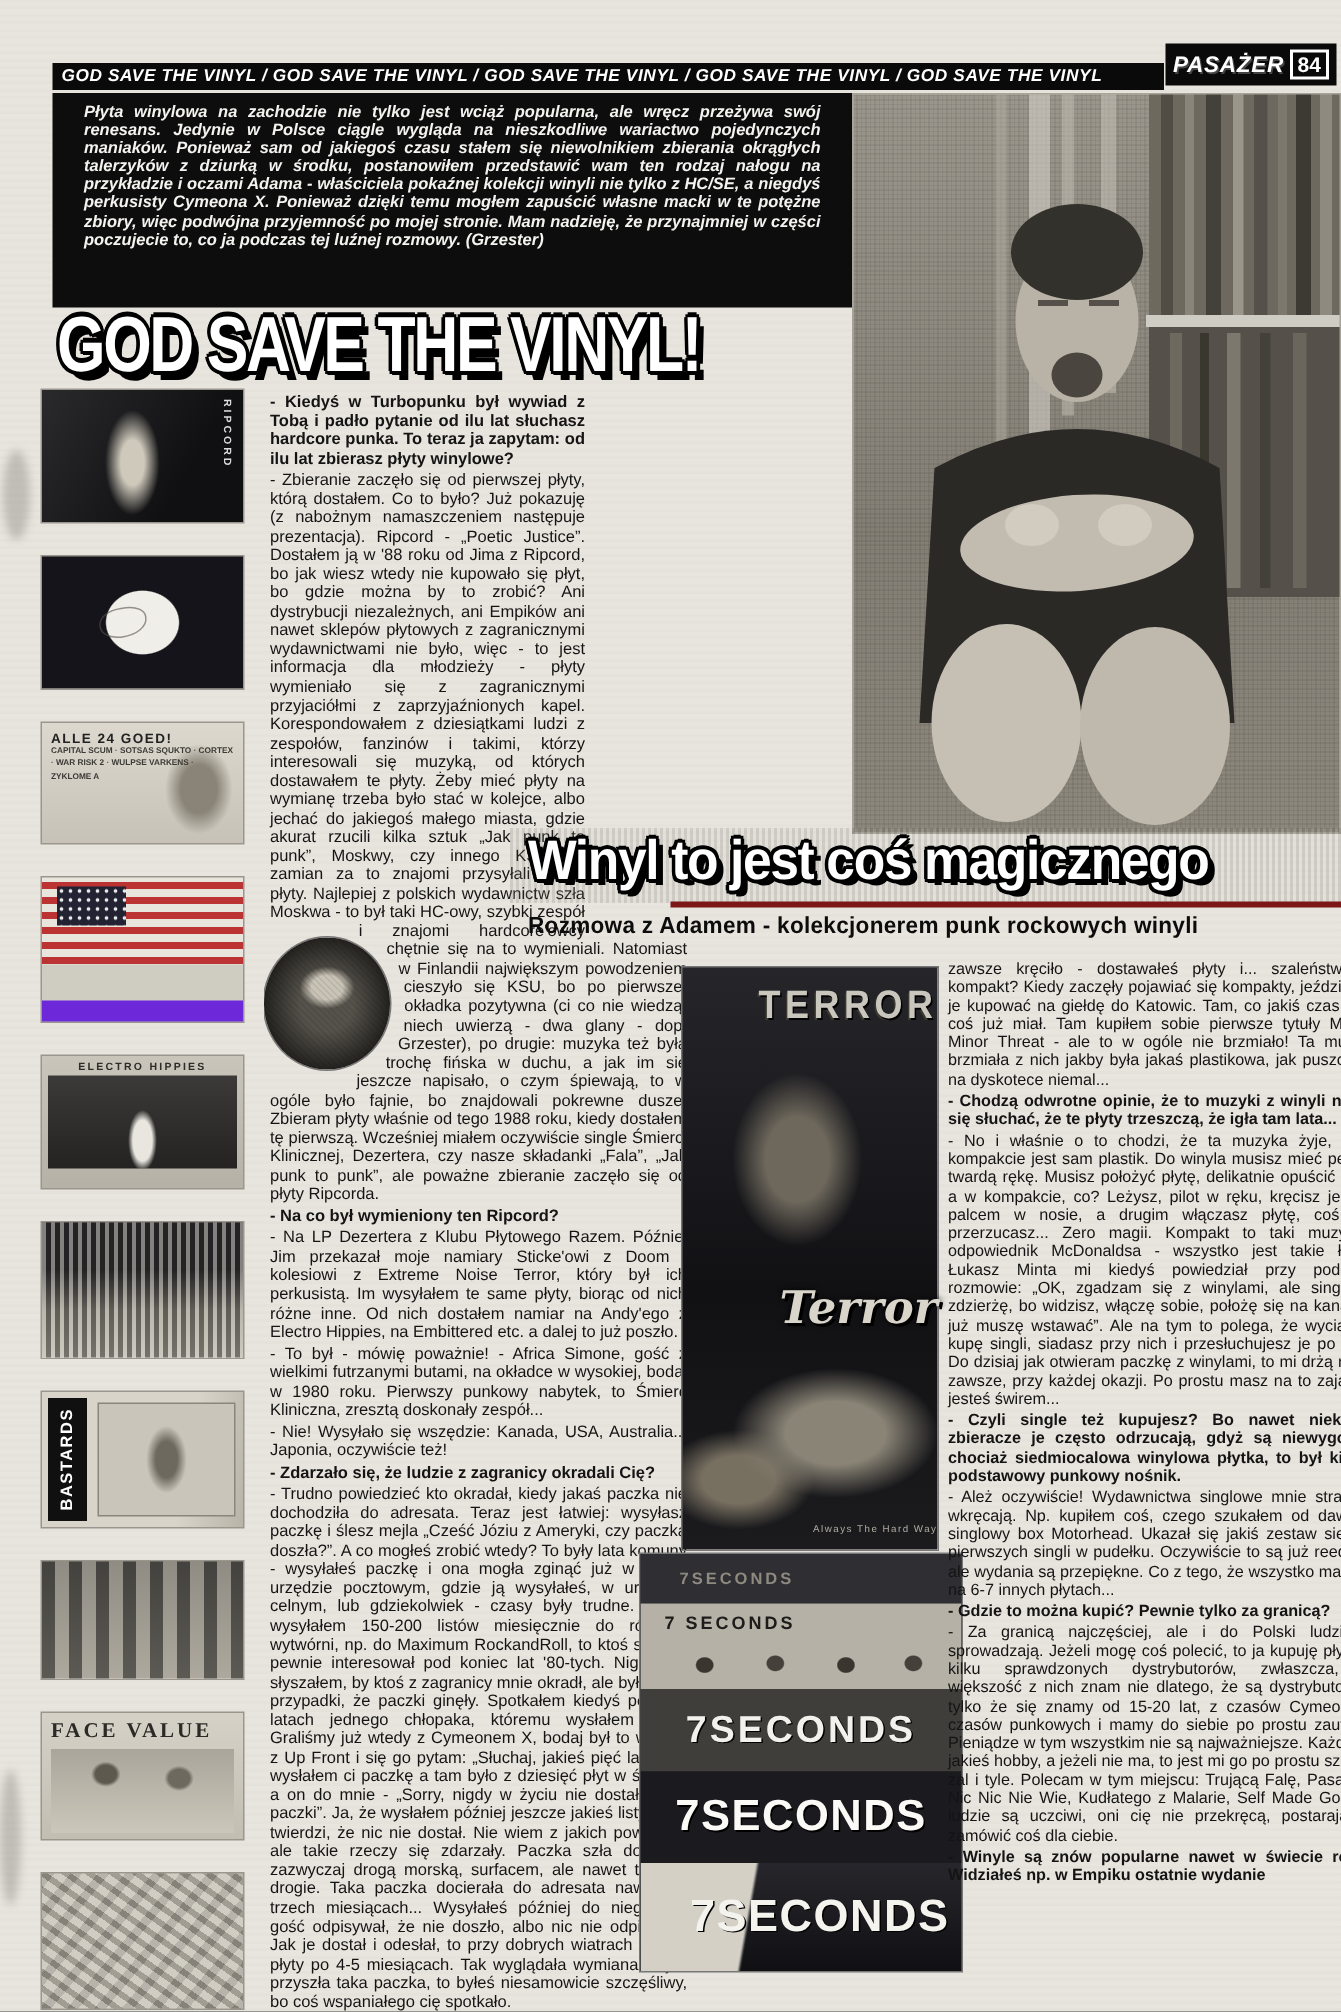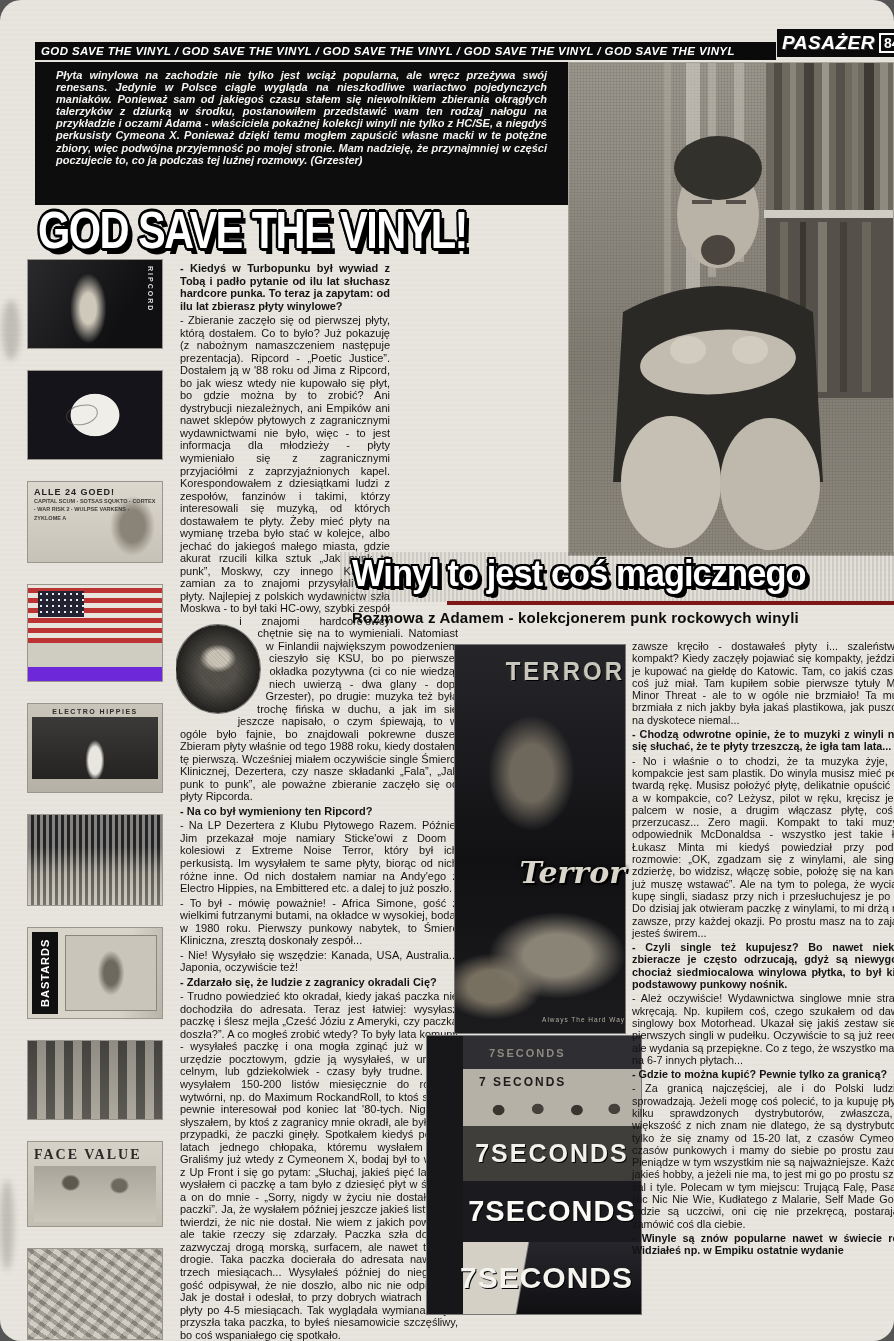--- a/index.html
+++ b/index.html
@@ -1,29 +1,29 @@
 <!DOCTYPE html>
 <html><head>
 <meta charset="utf-8">
 <style>
   html,body{margin:0;padding:0;background:#555;}
   .page{position:relative;width:894px;height:1341px;margin:0 auto;overflow:hidden;
     background:
       repeating-linear-gradient(0deg, rgba(0,0,0,.012) 0 2px, transparent 2px 5px),
       #e8e5de;
-    font-family:"Liberation Sans", sans-serif;color:#111;border-radius:21px;}
+    font-family:"Liberation Sans", sans-serif;color:#111;}
   .smudge{position:absolute;background:rgba(120,118,112,.35);filter:blur(3px);border-radius:50%;}
 
   
   .banner{position:absolute;left:35px;top:42px;width:741px;height:18px;background:#0a0a0a;
     color:#fff;font-weight:bold;font-style:italic;font-size:11.5px;letter-spacing:.4px;
     display:flex;align-items:center;padding:0 6px;box-sizing:border-box;white-space:nowrap;overflow:hidden;}
   .logo{position:absolute;left:777px;top:29px;height:28px;background:#0a0a0a;display:flex;align-items:center;
     padding:0 5px;gap:4px;}
-  .logo .mag{color:#fff;font-weight:900;font-style:italic;font-size:19px;letter-spacing:.5px;
+  .logo .mag{color:#fff;font-weight:900;font-style:italic;font-size:15px;letter-spacing:.5px;
     text-shadow:1px 1px 0 #444;}
   .logo .pg{color:#fff;font-weight:bold;font-size:14px;border:2px solid #fff;padding:0 3px;line-height:16px;}
 
   
   .intro{position:absolute;left:35px;top:62px;width:533px;height:143px;background:#0d0d0d;
     color:#f4f3f0;font-weight:bold;font-style:italic;font-size:11px;line-height:1.1;
     padding:7px 21px;box-sizing:border-box;text-align:justify;overflow:hidden;}
 
   
   .adam-photo{position:absolute;left:568px;top:62px;width:326px;height:494px;overflow:hidden;
@@ -137,21 +137,21 @@
     display:flex;flex-direction:column;align-items:flex-end;}
   .terror .t1{margin-top:12px;font-weight:900;font-size:24px;letter-spacing:3px;color:#c9c6bd;
       text-shadow:1px 1px 0 #000, -1px 1px 0 #3a382f;transform:scaleY(1.1);}
   .terror .t2{margin-top:170px;font-family:"DejaVu Serif",serif;font-weight:bold;font-style:italic;
       font-size:30px;color:#d9d5ca;text-shadow:0 0 4px #000,2px 2px 0 #000;}
   .terror .t3{position:absolute;bottom:10px;font-size:6.5px;color:#b0aca0;letter-spacing:1px;}
 
   
   .seconds{position:absolute;left:427px;top:1036px;width:214px;height:278px;box-shadow:0 0 0 1px #777;
     display:flex;flex-direction:column;overflow:hidden;background:#17171a;}
-  .seconds .r{display:flex;align-items:center;margin-left:36px;}
+  .seconds .r{display:flex;align-items:center;}
   .seconds .r0{height:34px;background:#2e2e33;color:#8e8a80;font-weight:900;font-size:11px;
       letter-spacing:2px;padding-left:26px;}
   .seconds .r1{height:52px;background:
       radial-gradient(9px 8px at 20% 72%, #3a362f 0 60%, rgba(0,0,0,0) 70%),
       radial-gradient(9px 8px at 42% 70%, #45403a 0 60%, rgba(0,0,0,0) 70%),
       radial-gradient(9px 8px at 64% 72%, #3a362f 0 60%, rgba(0,0,0,0) 70%),
       radial-gradient(9px 8px at 85% 70%, #45403a 0 60%, rgba(0,0,0,0) 70%),
       #b5b1a6;
       color:#1d1c1a;font-weight:900;font-size:12px;letter-spacing:2px;padding:6px 0 0 16px;align-items:flex-start;}
   .seconds .r2{height:56px;background:#403e3a;color:#f2f1ec;font-weight:900;font-size:25px;

